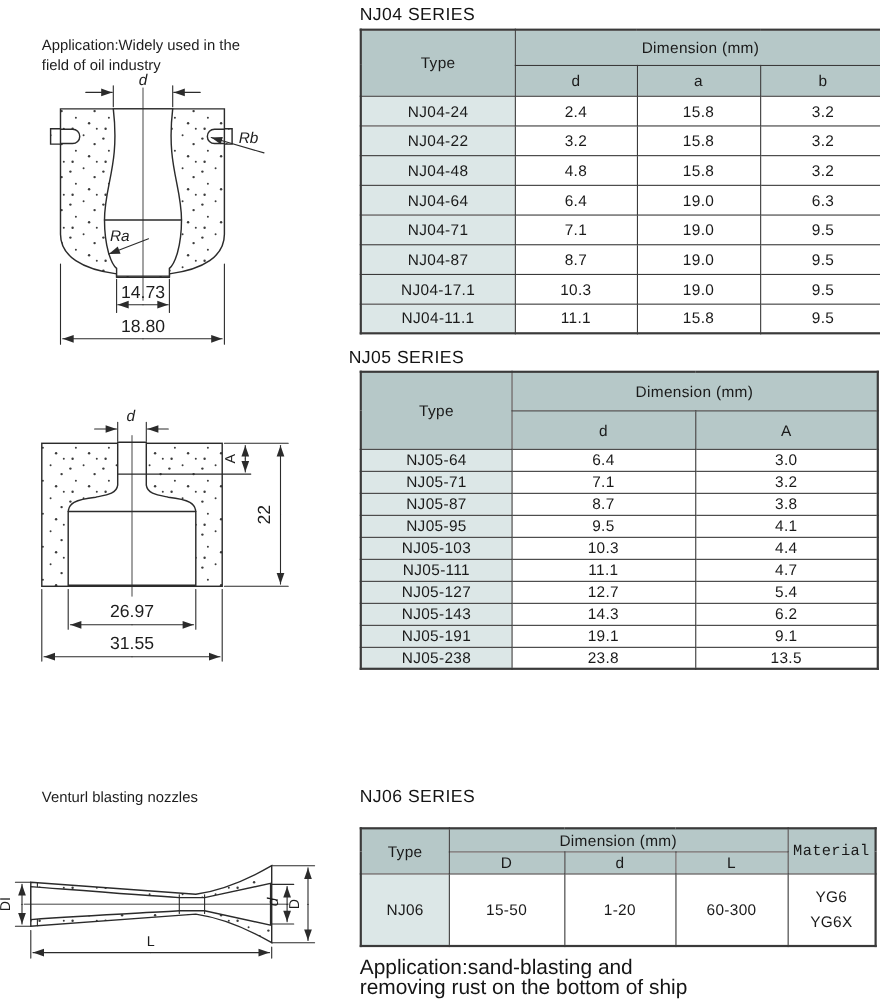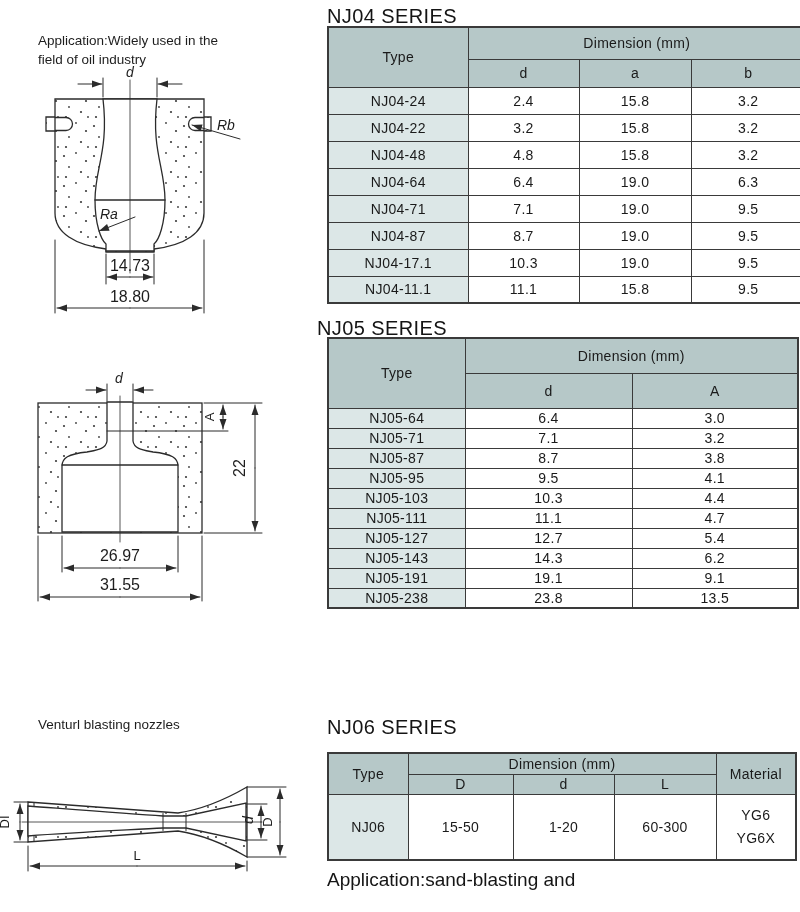--- a/index.html
+++ b/index.html
@@ -1,34 +1,34 @@
 <!DOCTYPE html>
 <html style="--header-bg: #b6c8c8; --row-label-bg: #dce7e7; --border: #3a3a3a;"><head>
 <meta charset="utf-8">
 <style>
   html,body{margin:0;padding:0;}
   body{
     width:800px;height:912px;position:relative;background:#ffffff;
     font-family:"Liberation Sans",sans-serif;color:#1c1c1c;overflow:hidden;
   }
   .series-title{
-    position:absolute;font-size:20px;letter-spacing:.4px;color:#141414;
+    position:absolute;font-size:16px;letter-spacing:.4px;color:#141414;
     font-family:"Liberation Sans",sans-serif;
   }
   table.t{
     position:absolute;border-collapse:collapse;table-layout:fixed;
     font-size:14px;color:#1a1a1a;border:2px solid var(--border,#3a3a3a);
   }
   table.t td{
     border:1.5px solid var(--border,#3a3a3a);text-align:center;vertical-align:middle;
     padding:0;overflow:hidden;letter-spacing:.3px;
   }
   .hd{background:var(--header-bg,#b6c8c8);}
   .tp{background:var(--row-label-bg,#dce7e7);margin-left:17px;}
-  .serif{font-family:Liberation Sans, sans-serif;}
+  .serif{font-family:Liberation Mono, monospace;}
   tr.h1a{height:32px} tr.h2a{height:28px} tr.ra{height:27px}
   tr.h1b{height:35px} tr.h2b{height:35px} tr.rb{height:20px}
   tr.h1c{height:21px} tr.h2c{height:20px} tr.rc{height:66px}
   td.mat div{line-height:23px;}
   .apptext{position:absolute;font-size:19px;line-height:19px;color:#151515;}
   svg text{fill:#1d1d1d;font-family:"Liberation Sans",sans-serif;}
   svg .lab{font-size:14px;font-style:italic;}
   svg .lab2{font-size:13px;}
   svg .dim{font-size:16px;}
   svg .small{font-size:13px;}
@@ -326,13 +326,14 @@
     <td class="mat">
       <div>YG6</div>
       <div>YG6X</div>
     </td>
   </tr>
   </tbody>
 </table>
 
 <div class="apptext" style="left:327px;top:870px">
   <div>Application:sand-blasting and</div>
+  <div>removing rust on the bottom of ship</div>
 </div>
 
 </body></html>

